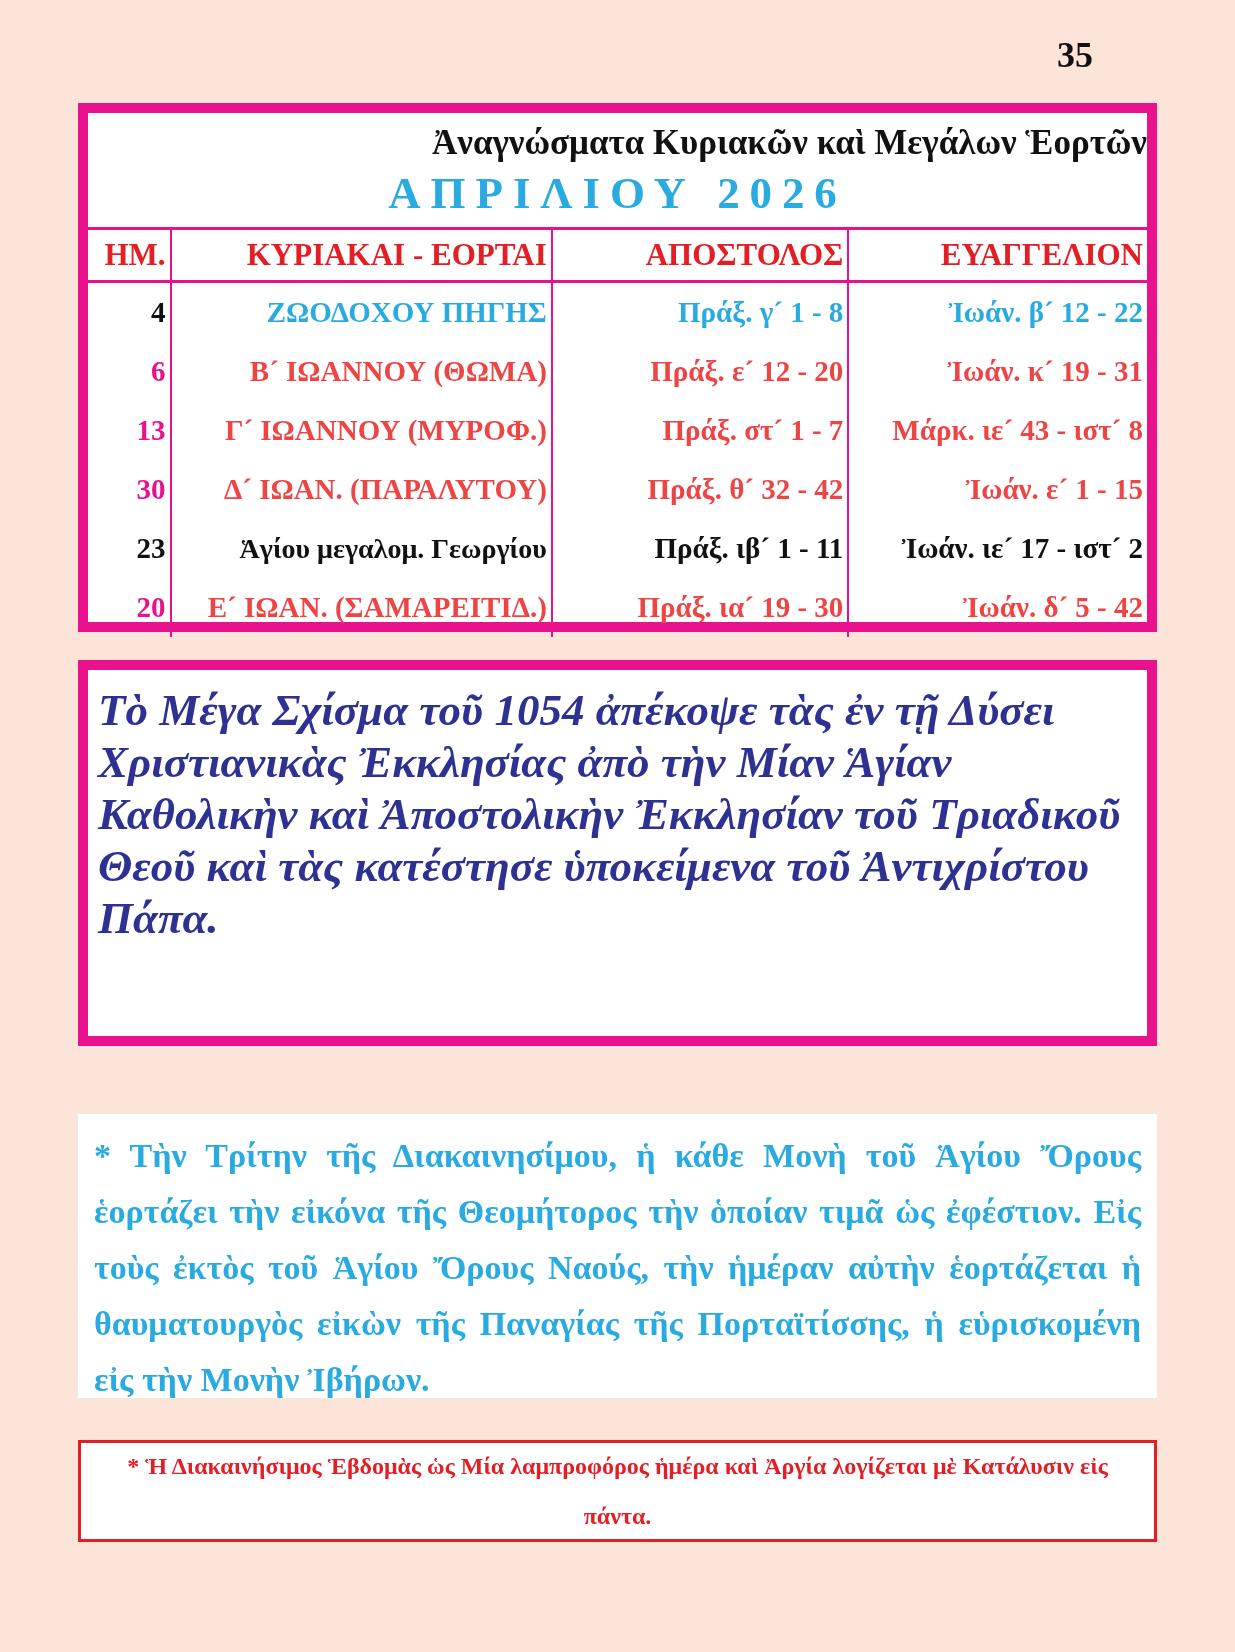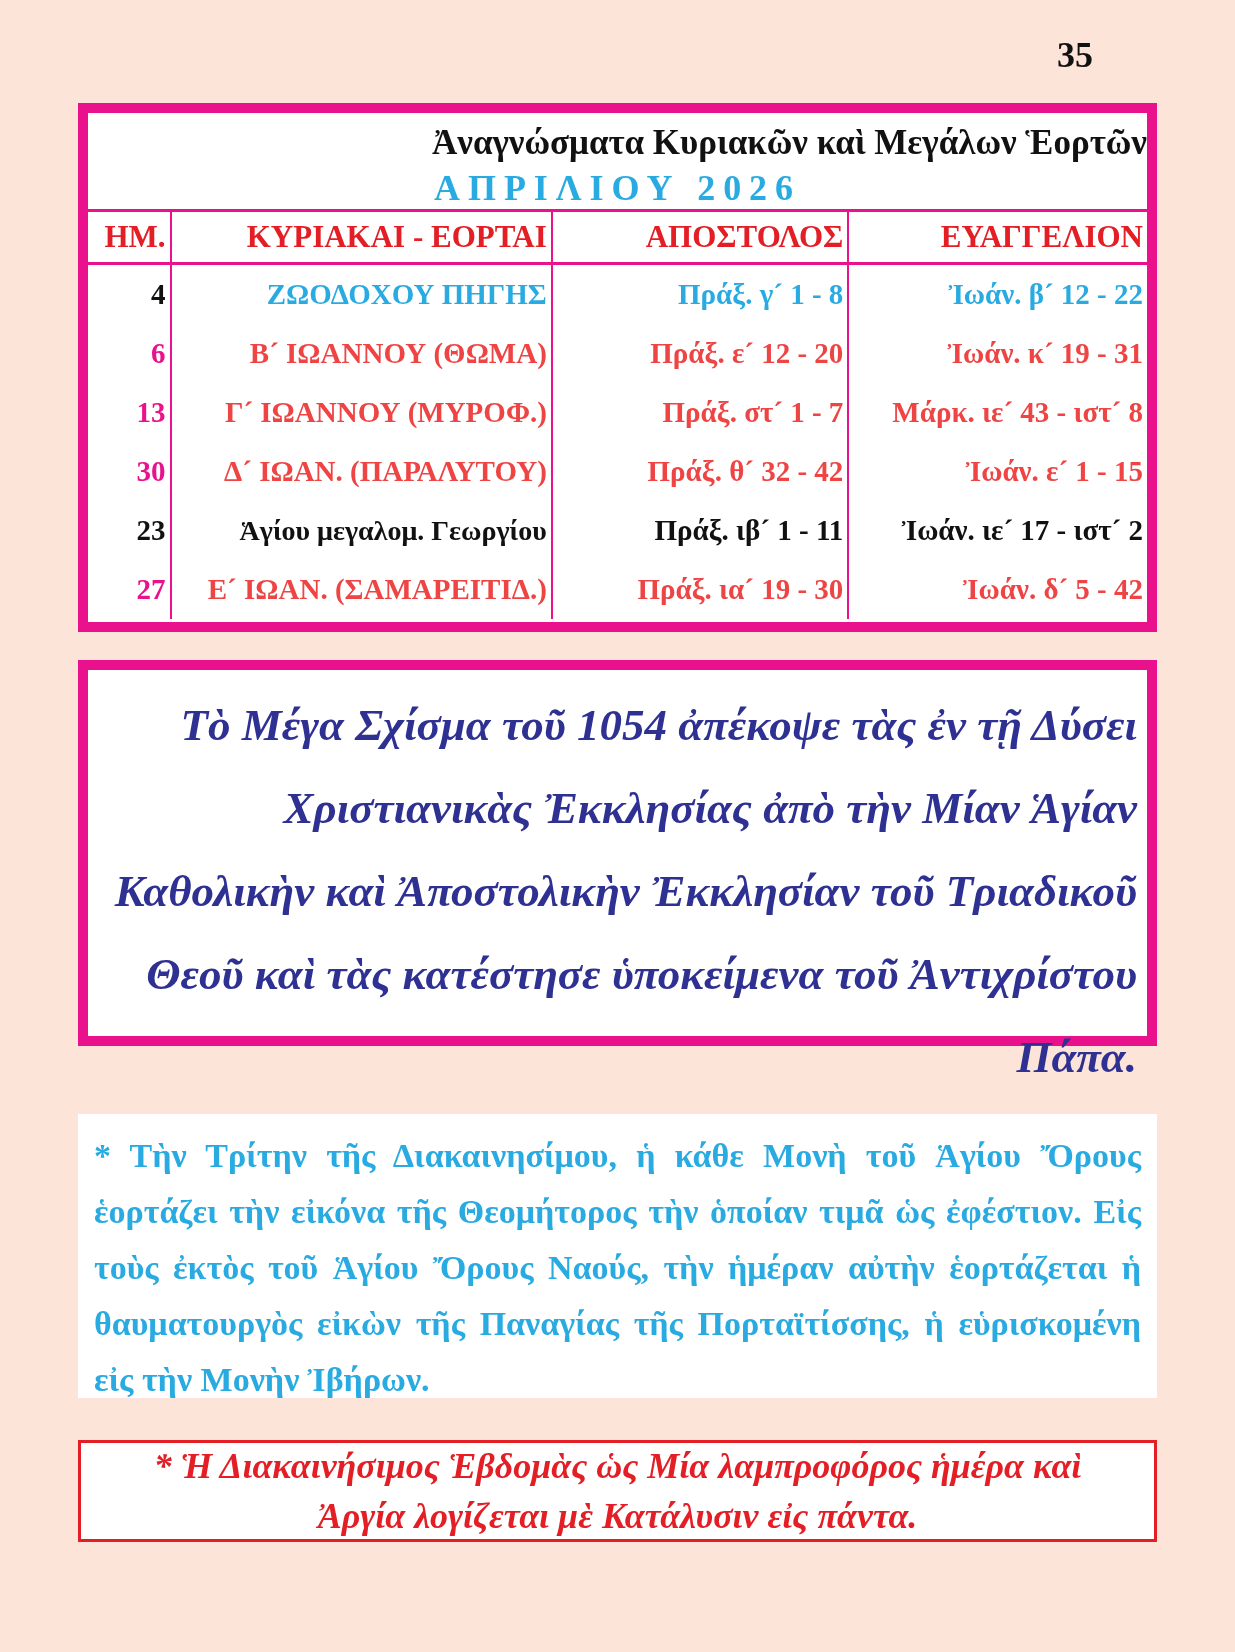--- a/index.html
+++ b/index.html
@@ -29,23 +29,23 @@
     box-sizing:border-box;
   }
   
   .box-table { top:103px; height:529px; }
   .table-title {
     margin-top:10px;
     text-align:right;
     font-size:35px; font-weight:bold; color:#111;
   }
   .table-subtitle {
-    margin-top:4px; 
+    margin-top:4px; margin-bottom:8px;
     text-align:center;
-    font-size:36px; font-weight:bold; color:#29abe2;
+    font-size:45px; font-weight:bold; color:#29abe2;
     letter-spacing:0.22em;
   }
   table.readings {
     border-collapse:collapse; width:100%; table-layout:fixed;
   }
   table.readings th, table.readings td {
     border-left:2px solid #e9118c;
     text-align:right; vertical-align:middle;
     padding:0 4px; overflow:hidden; white-space:nowrap;
   }
@@ -67,24 +67,24 @@
   .r-cyan    td { color:#29abe2; }
   .r-magenta td { color:#ef4444; }
   .r-black   td { color:#111; }
   td.day-black   { color:#111 !important; }
   td.day-magenta { color:#e9118c !important; }
   tr.r-black td.feast-cell { font-size:28px; }
   
   .box-schism { top:660px; height:386px; }
   .schism-text {
     padding:14px 10px 0 10px;
-    text-align:right;
+    text-align:left;
     font-size:45px; font-weight:bold; font-style:italic;
     color:#2e3192;
-    line-height:83px;
+    line-height:52px;
   }
   
   .athos-note {
     position:absolute; left:78px; top:1070px; width:1079px; height:284px;
     background:#ffffff; box-sizing:border-box;
     padding:14px 16px 0 16px;
     margin-top:44px;
   }
   .athos-text {
     font-size:34px; font-weight:bold;
@@ -94,25 +94,24 @@
   }
   
   .bright-week-note {
     position:absolute; left:78px; top:1440px; width:1079px; height:102px;
     background:#ffffff; box-sizing:border-box;
     border:3px solid #e31e25;
     display:flex; align-items:center; justify-content:center;
   }
   .bright-week-text {
     padding:0 32px;
-    font-size:36px; font-weight:bold;
+    font-size:24px; font-weight:bold;
     color:#e31e25;
     text-align:center;
     line-height:50px;
-    font-style:italic;
   }
 </style>
 </head>
 <body>
 
 <div class="page">
 
   <div class="page-number">35</div>
 
   <div class="magenta-box box-table">
@@ -159,21 +158,21 @@
             <td>Πράξ. θ´ 32 - 42</td>
             <td>Ἰωάν. ε´ 1 - 15</td>
           </tr>
           <tr class="r-black">
             <td class="day-black">23</td>
             <td class="feast-cell">Ἁγίου μεγαλομ. Γεωργίου</td>
             <td>Πράξ. ιβ´ 1 - 11</td>
             <td>Ἰωάν. ιε´ 17 - ιστ´ 2</td>
           </tr>
           <tr class="r-magenta">
-            <td class="day-magenta">27</td>
+            <td class="day-magenta">20</td>
             <td class="feast-cell">Ε´ ΙΩΑΝ. (ΣΑΜΑΡΕΙΤΙΔ.)</td>
             <td>Πράξ. ια´ 19 - 30</td>
             <td>Ἰωάν. δ´ 5 - 42</td>
           </tr>
         </tbody>
       </table>
     </div>
   </div>
 
   <div class="magenta-box box-schism">

